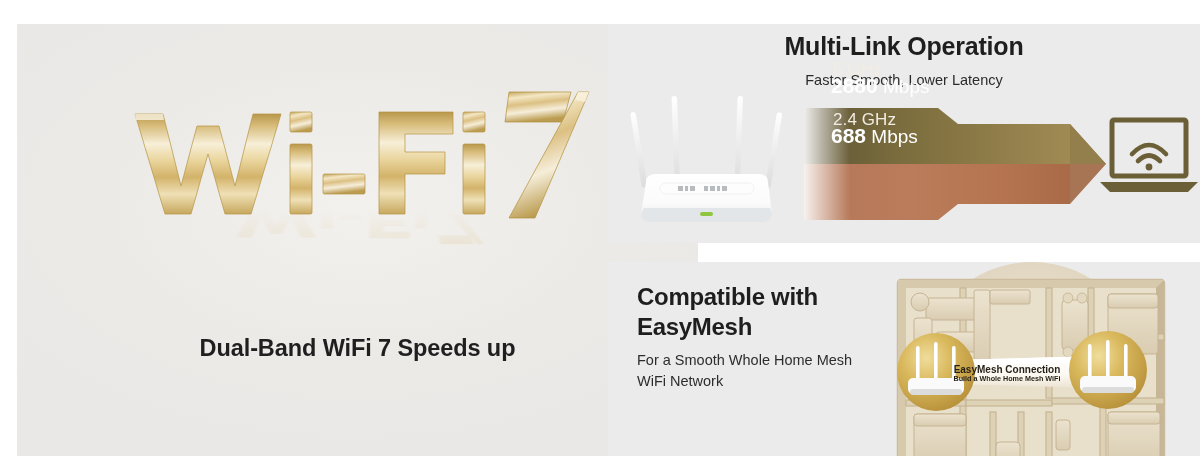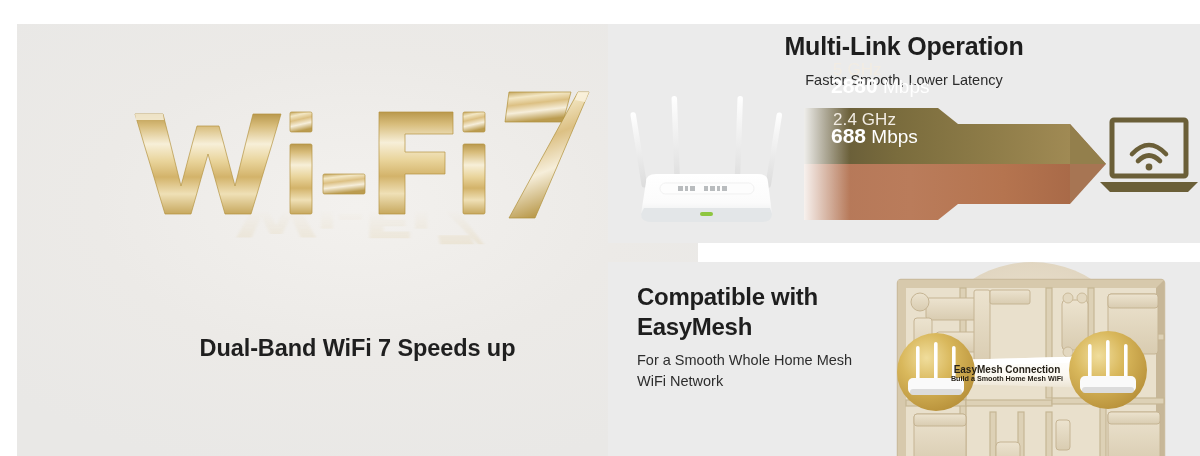--- a/index.html
+++ b/index.html
@@ -435,17 +435,17 @@
             <rect x="284" y="82" width="3.6" height="34" rx="1.8"></rect>
           </g>
           <rect x="240" y="114" width="56" height="16" rx="5" fill="#fafafa"></rect>
           <rect x="242" y="125" width="52" height="6" rx="3" fill="#dcdcdc"></rect>
         </g>
       </svg>
     </div>
 
     <div class="mesh-ribbon-text" style="left:340px; top:102px;">
       <span class="l1">EasyMesh Connection</span>
-      <span class="l2">Build a Smooth Home Mesh WiFi</span>
+      <span class="l2">Build a Whole Home Mesh WiFi</span>
     </div>
   </section>
 
 </div>
 
 </body></html>

